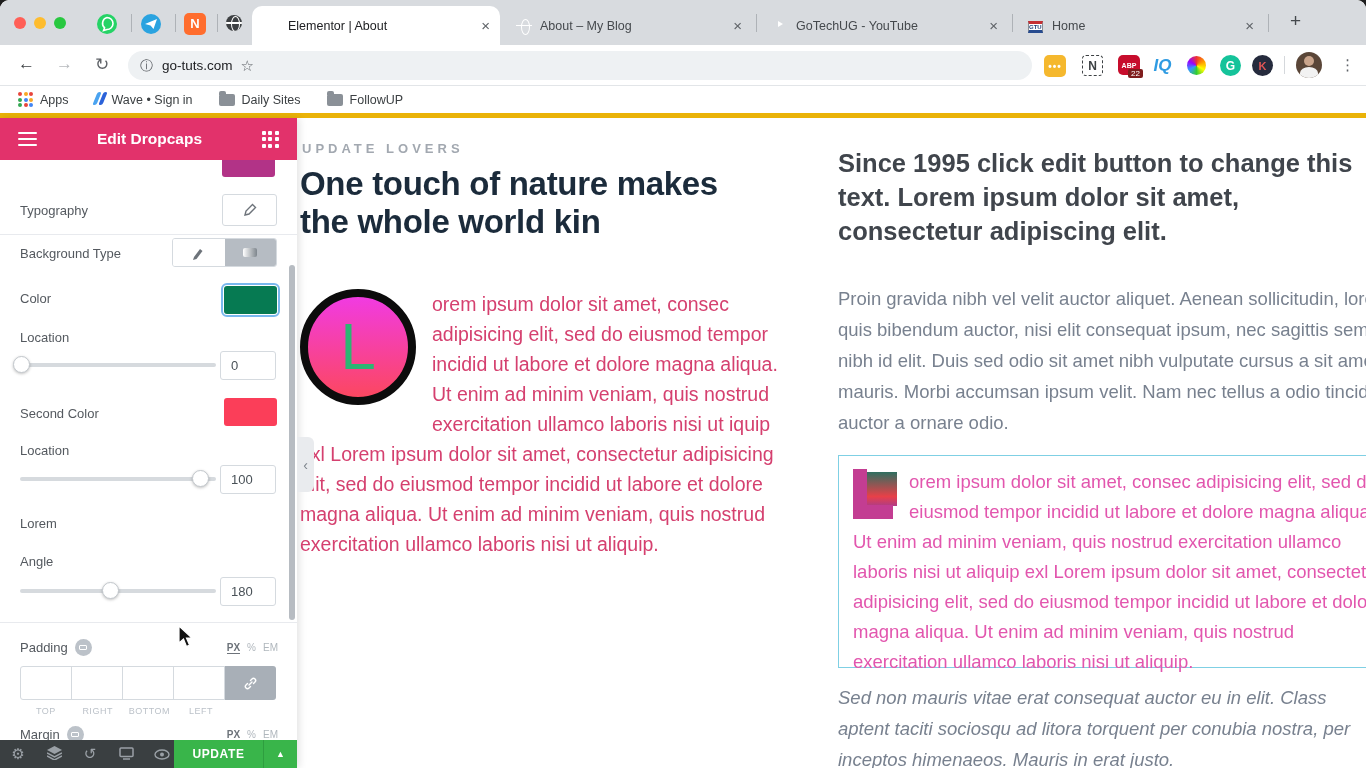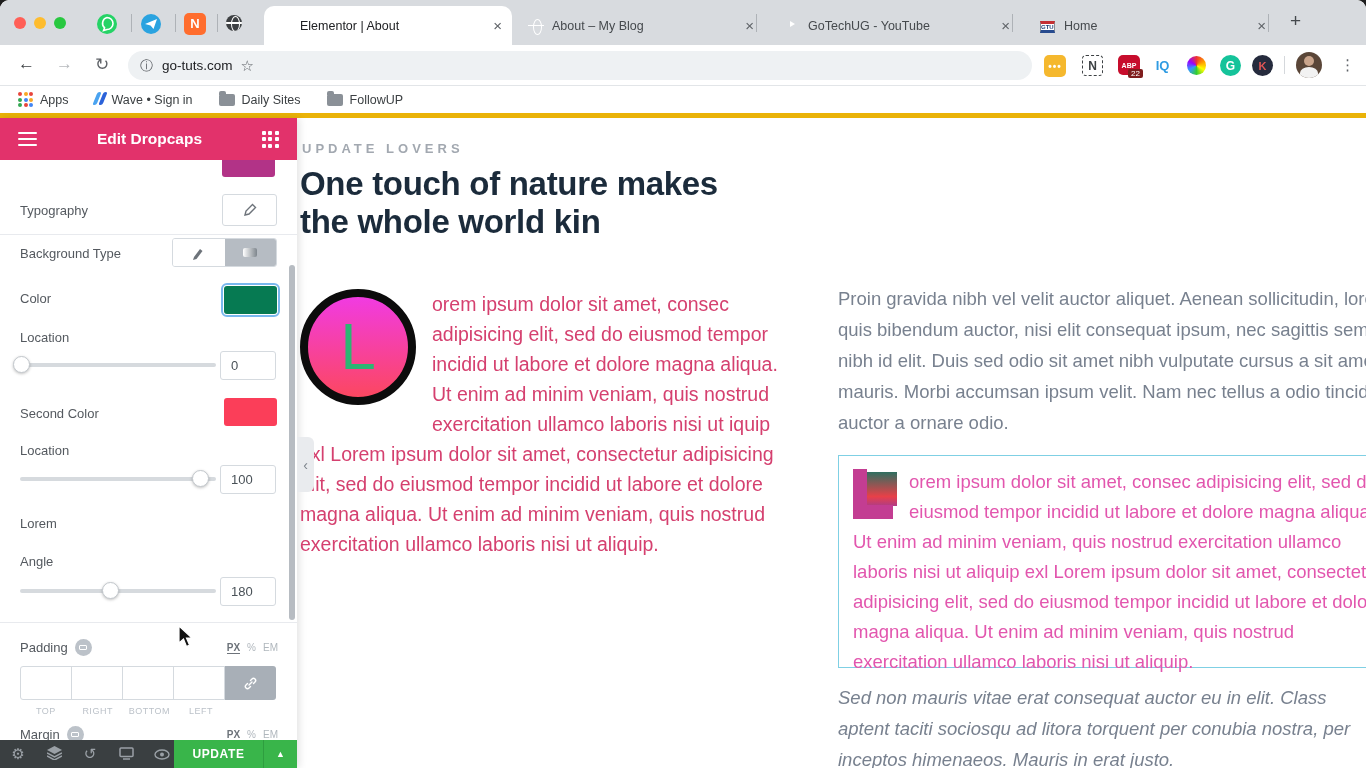--- a/index.html
+++ b/index.html
@@ -5,21 +5,21 @@
   html,body{margin:0;padding:0;background:#1e1e1e;}
   *{box-sizing:border-box;font-family:"Liberation Sans",sans-serif;}
   #screen{position:relative;width:1366px;height:768px;overflow:hidden;background:#fff;border-radius:9px 9px 0 0;}
   .abs{position:absolute;}
 
   
   #tabstrip{left:0;top:0;width:1366px;height:45px;background:#d8dbdf;border-radius:9px 9px 0 0;}
   .light{width:12px;height:12px;border-radius:50%;top:17px;}
   .pinicon{top:13px;width:22px;height:22px;}
   .tsep{top:14px;width:1px;height:18px;background:#aeb2b7;}
-  .tab{top:6px;height:39px;display:flex;align-items:center;font-size:12.5px;color:#45494d;margin-left:12px;}
+  .tab{top:6px;height:39px;display:flex;align-items:center;font-size:12.5px;color:#45494d;}
   .tab.active{background:#fff;border-radius:10px 10px 0 0;color:#202124;}
   .tab .title{flex:1;white-space:nowrap;overflow:hidden;}
   .tab .close{color:#5f6368;font-size:15px;margin:0 10px;cursor:default;}
   .fav{width:16px;height:16px;margin:0 8px 0 12px;flex:none;}
   .globe{width:16px;height:16px;border-radius:50%;background:#3d4043;position:relative;overflow:hidden;}
   .globe:before{content:"";position:absolute;left:0;top:7px;width:16px;height:1.6px;background:#fff;}
   .globe:after{content:"";position:absolute;left:4.5px;top:1px;width:7px;height:14px;border:1.4px solid #fff;border-radius:50%;}
   .yt{width:17px;height:12px;background:#f00;border-radius:3px;position:relative;}
   .yt:before{content:"";position:absolute;left:6px;top:3px;border-left:5px solid #fff;border-top:3px solid transparent;border-bottom:3px solid transparent;}
   .gtu{width:16px;height:13px;background:#fff;border:1px solid #8a8f94;font-size:6px;font-weight:bold;color:#1c3f77;text-align:center;line-height:11px;border-top:3px solid #c42f33;border-bottom:3px solid #274b8f;}
@@ -149,21 +149,21 @@
     <span class="abs navbtn" style="left:95px">↻</span>
     <div class="omni abs">
       <span class="info">ⓘ</span>
       <span class="u1">go-tuts.com</span>
       <span class="star">☆</span>
     </div>
     <div class="abs ext" style="left:1044px;width:22px;height:22px;background:#f5b82e;border-radius:5px;color:#fff;letter-spacing:1px">•••</div>
     <div class="abs ext" style="left:1082px;border:1.5px dashed #3c4043;border-radius:4px;color:#3c4043;font-size:12px">N</div>
     <div class="abs ext" style="left:1118px;width:22px;height:20px;background:#c70d2c;border-radius:5px;color:#fff;font-size:7px">ABP</div>
     <div class="abs" style="left:1128px;top:24px;background:#7f1d1d;color:#fff;font-size:8px;padding:0 3px;border-radius:2px">22</div>
-    <div class="abs ext" style="left:1152px;color:#2f9be2;font-size:13px;">IQ</div>
+    <div class="abs ext" style="left:1152px;color:#2f9be2;font-size:17px;font-style:italic">IQ</div>
     <div class="abs ext" style="left:1186px">
         <span style="width:19px;height:19px;border-radius:50%;background:conic-gradient(#e33,#f90,#ff0,#3c3,#39f,#90f,#e33)"></span>
       </div>
     <div class="abs ext" style="left:1220px;width:21px;height:21px;background:#15c39a;border-radius:50%;color:#fff;font-size:12px">G</div>
     <div class="abs ext" style="left:1252px;width:21px;height:21px;background:#252b3d;border-radius:50%;color:#e05555;font-size:11px">K</div>
     <div class="abs tsep" style="left:1284px;top:11px;background:#d5d8dc"></div>
     <div class="abs avatar" style="left:1296px"></div>
     <span class="abs" style="left:1340px;top:11px;font-size:15px;color:#5f6368">⋮</span>
   </div>
 
@@ -345,20 +345,21 @@
     <div id="bigcirc">
         <span>L</span>
       </div>
     <span>orem ipsum dolor sit amet, consec adipisicing elit, sed do eiusmod tempor incidid ut labore et dolore magna aliqua. Ut enim ad minim veniam, quis nostrud exercitation ullamco laboris nisi ut iquip exl Lorem ipsum dolor sit amet, consectetur adipisicing elit, sed do eiusmod tempor incidid ut labore et dolore magna aliqua. Ut enim ad minim veniam, quis nostrud exercitation ullamco laboris nisi ut aliquip.</span>
   </div>
 
   <div class="abs" id="collapse">
       <span>‹</span>
     </div>
 
+  <div class="abs" id="h2">Since 1995 click edit button to change this text. Lorem ipsum dolor sit amet, consectetur adipiscing elit.</div>
   <div class="abs" id="rp1">Proin gravida nibh vel velit auctor aliquet. Aenean sollicitudin, lorem quis bibendum auctor, nisi elit consequat ipsum, nec sagittis sem nibh id elit. Duis sed odio sit amet nibh vulputate cursus a sit amet mauris. Morbi accumsan ipsum velit. Nam nec tellus a odio tincidunt auctor a ornare odio.</div>
 
   <div class="abs" id="rbox">
     <div id="minicap">
       <div class="grad"></div>
       <div class="v"></div>
       <div class="h"></div>
     </div>
     <span>orem ipsum dolor sit amet, consec adipisicing elit, sed do eiusmod tempor incidid ut labore et dolore magna aliqua. Ut enim ad minim veniam, quis nostrud exercitation ullamco laboris nisi ut aliquip exl Lorem ipsum dolor sit amet, consectetur adipisicing elit, sed do eiusmod tempor incidid ut labore et dolore magna aliqua. Ut enim ad minim veniam, quis nostrud exercitation ullamco laboris nisi ut aliquip.</span>
   </div>

